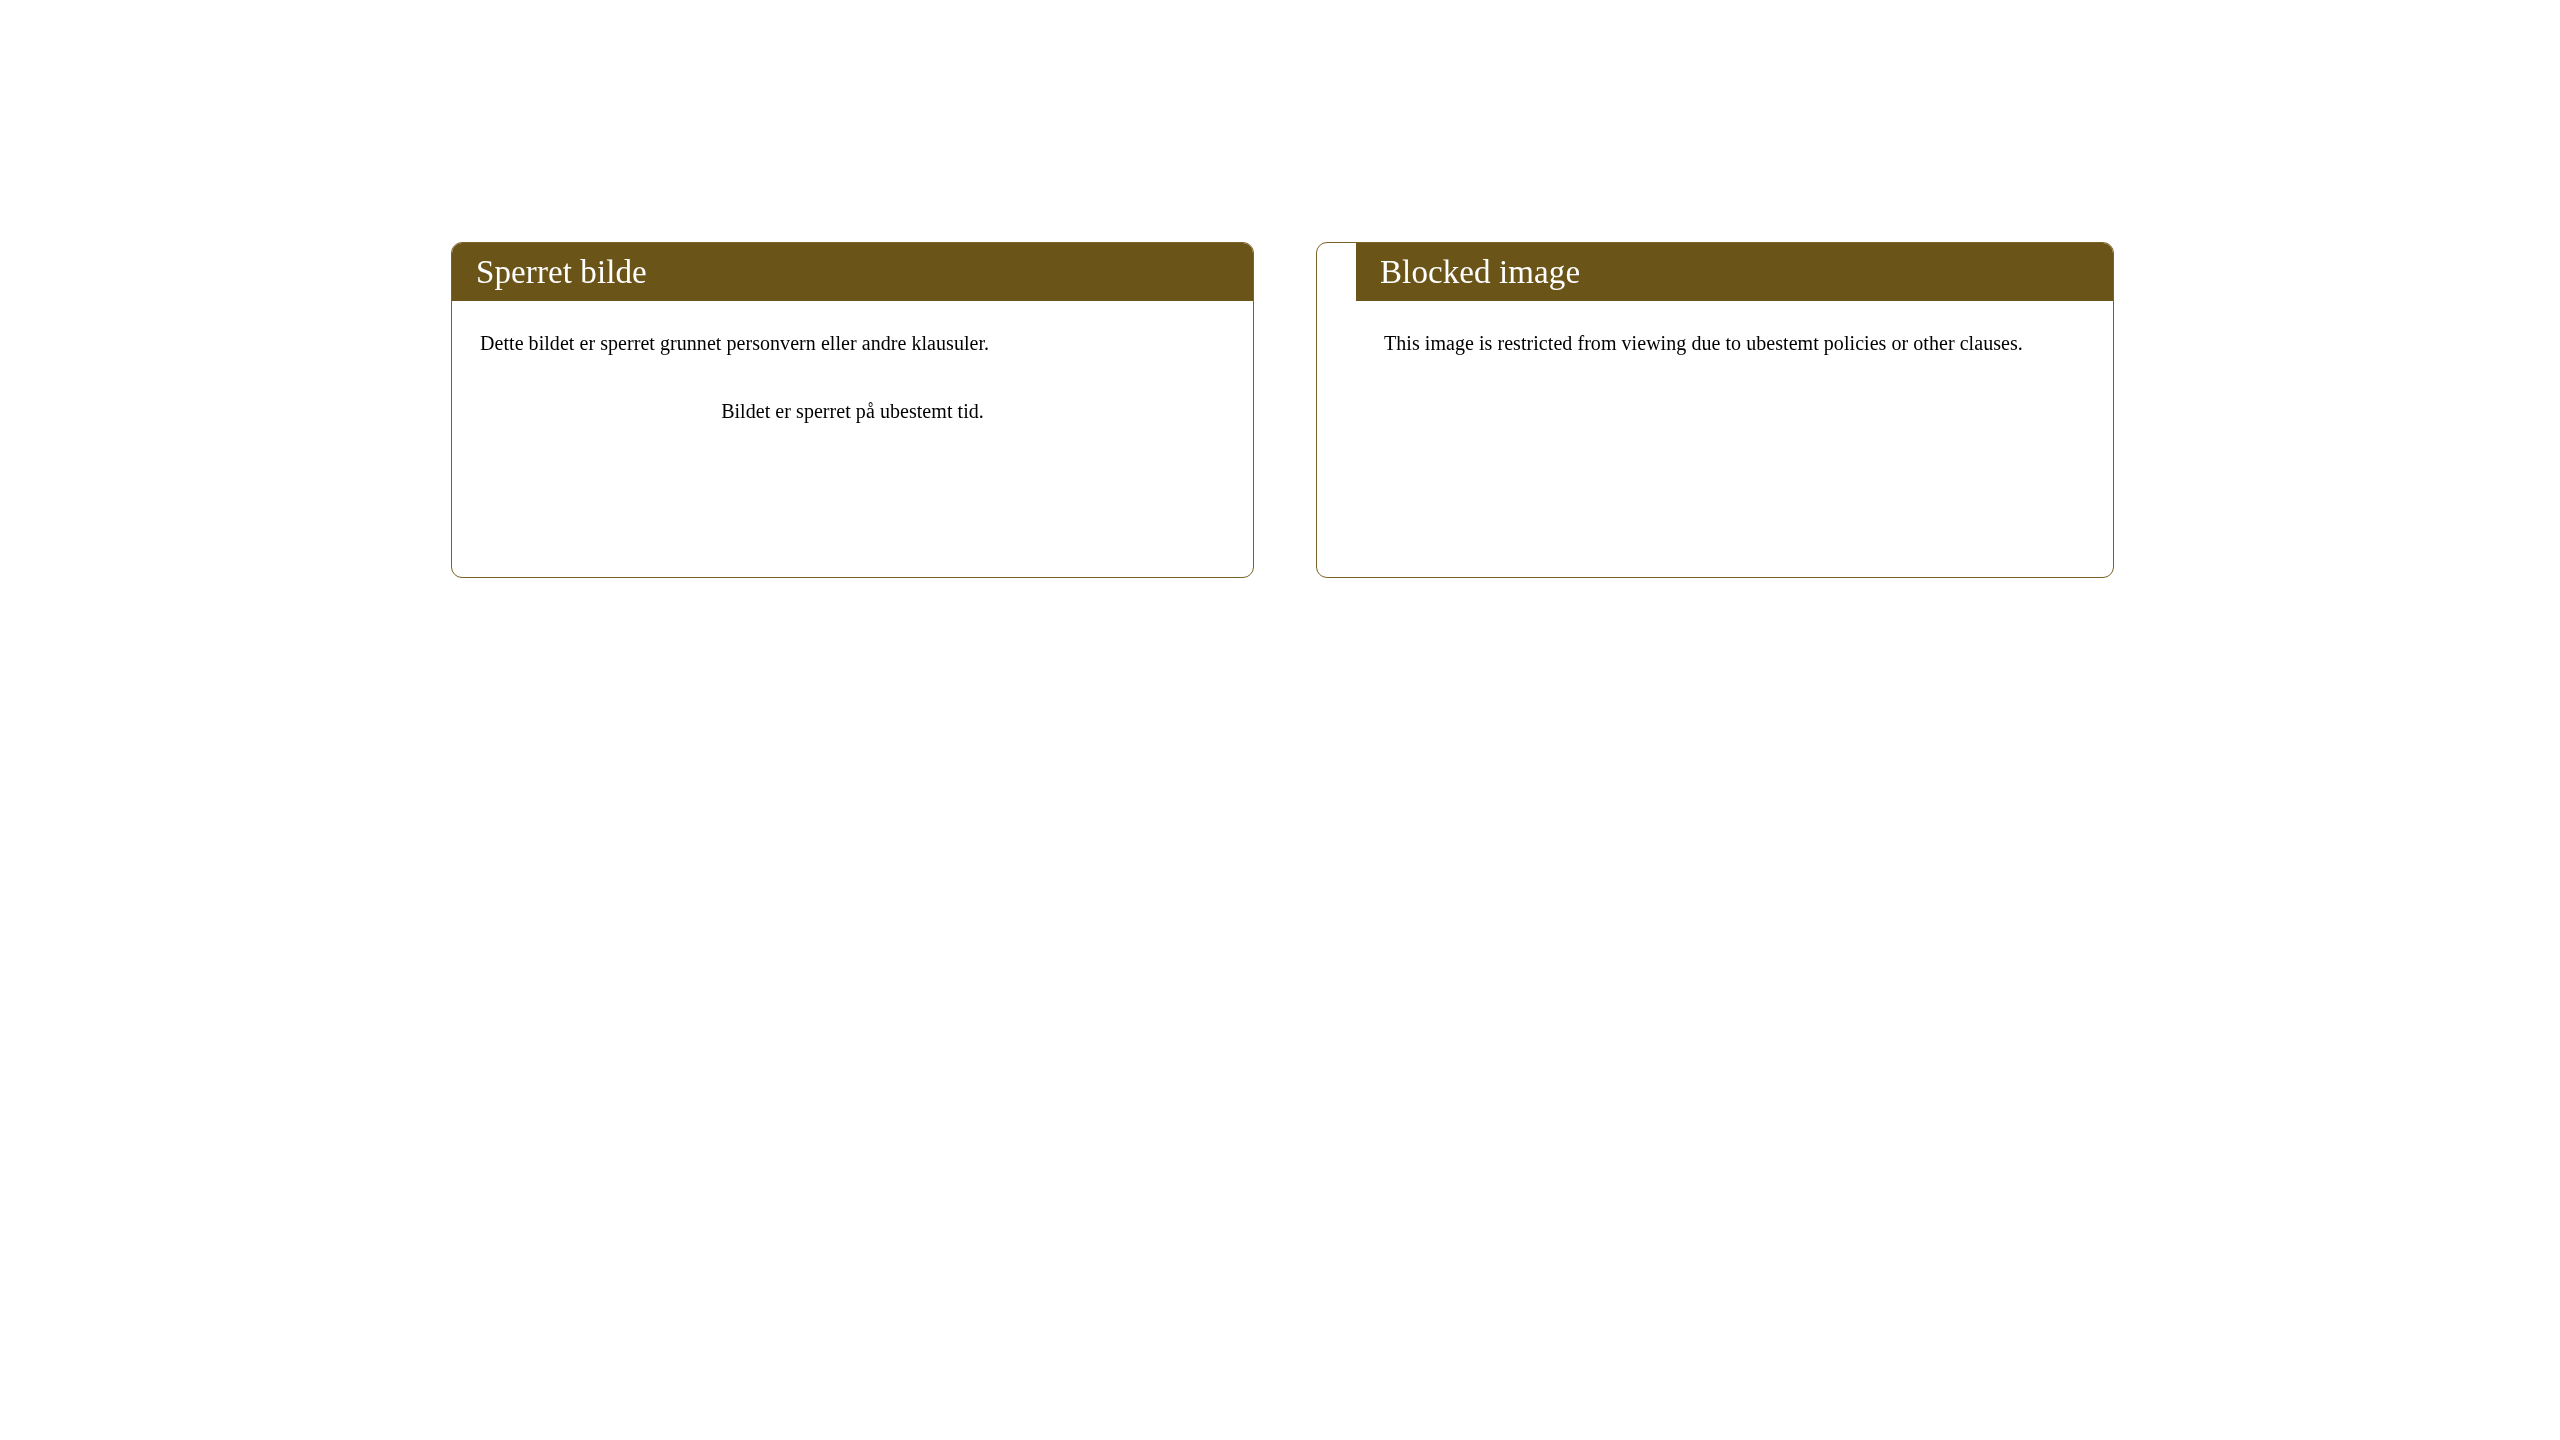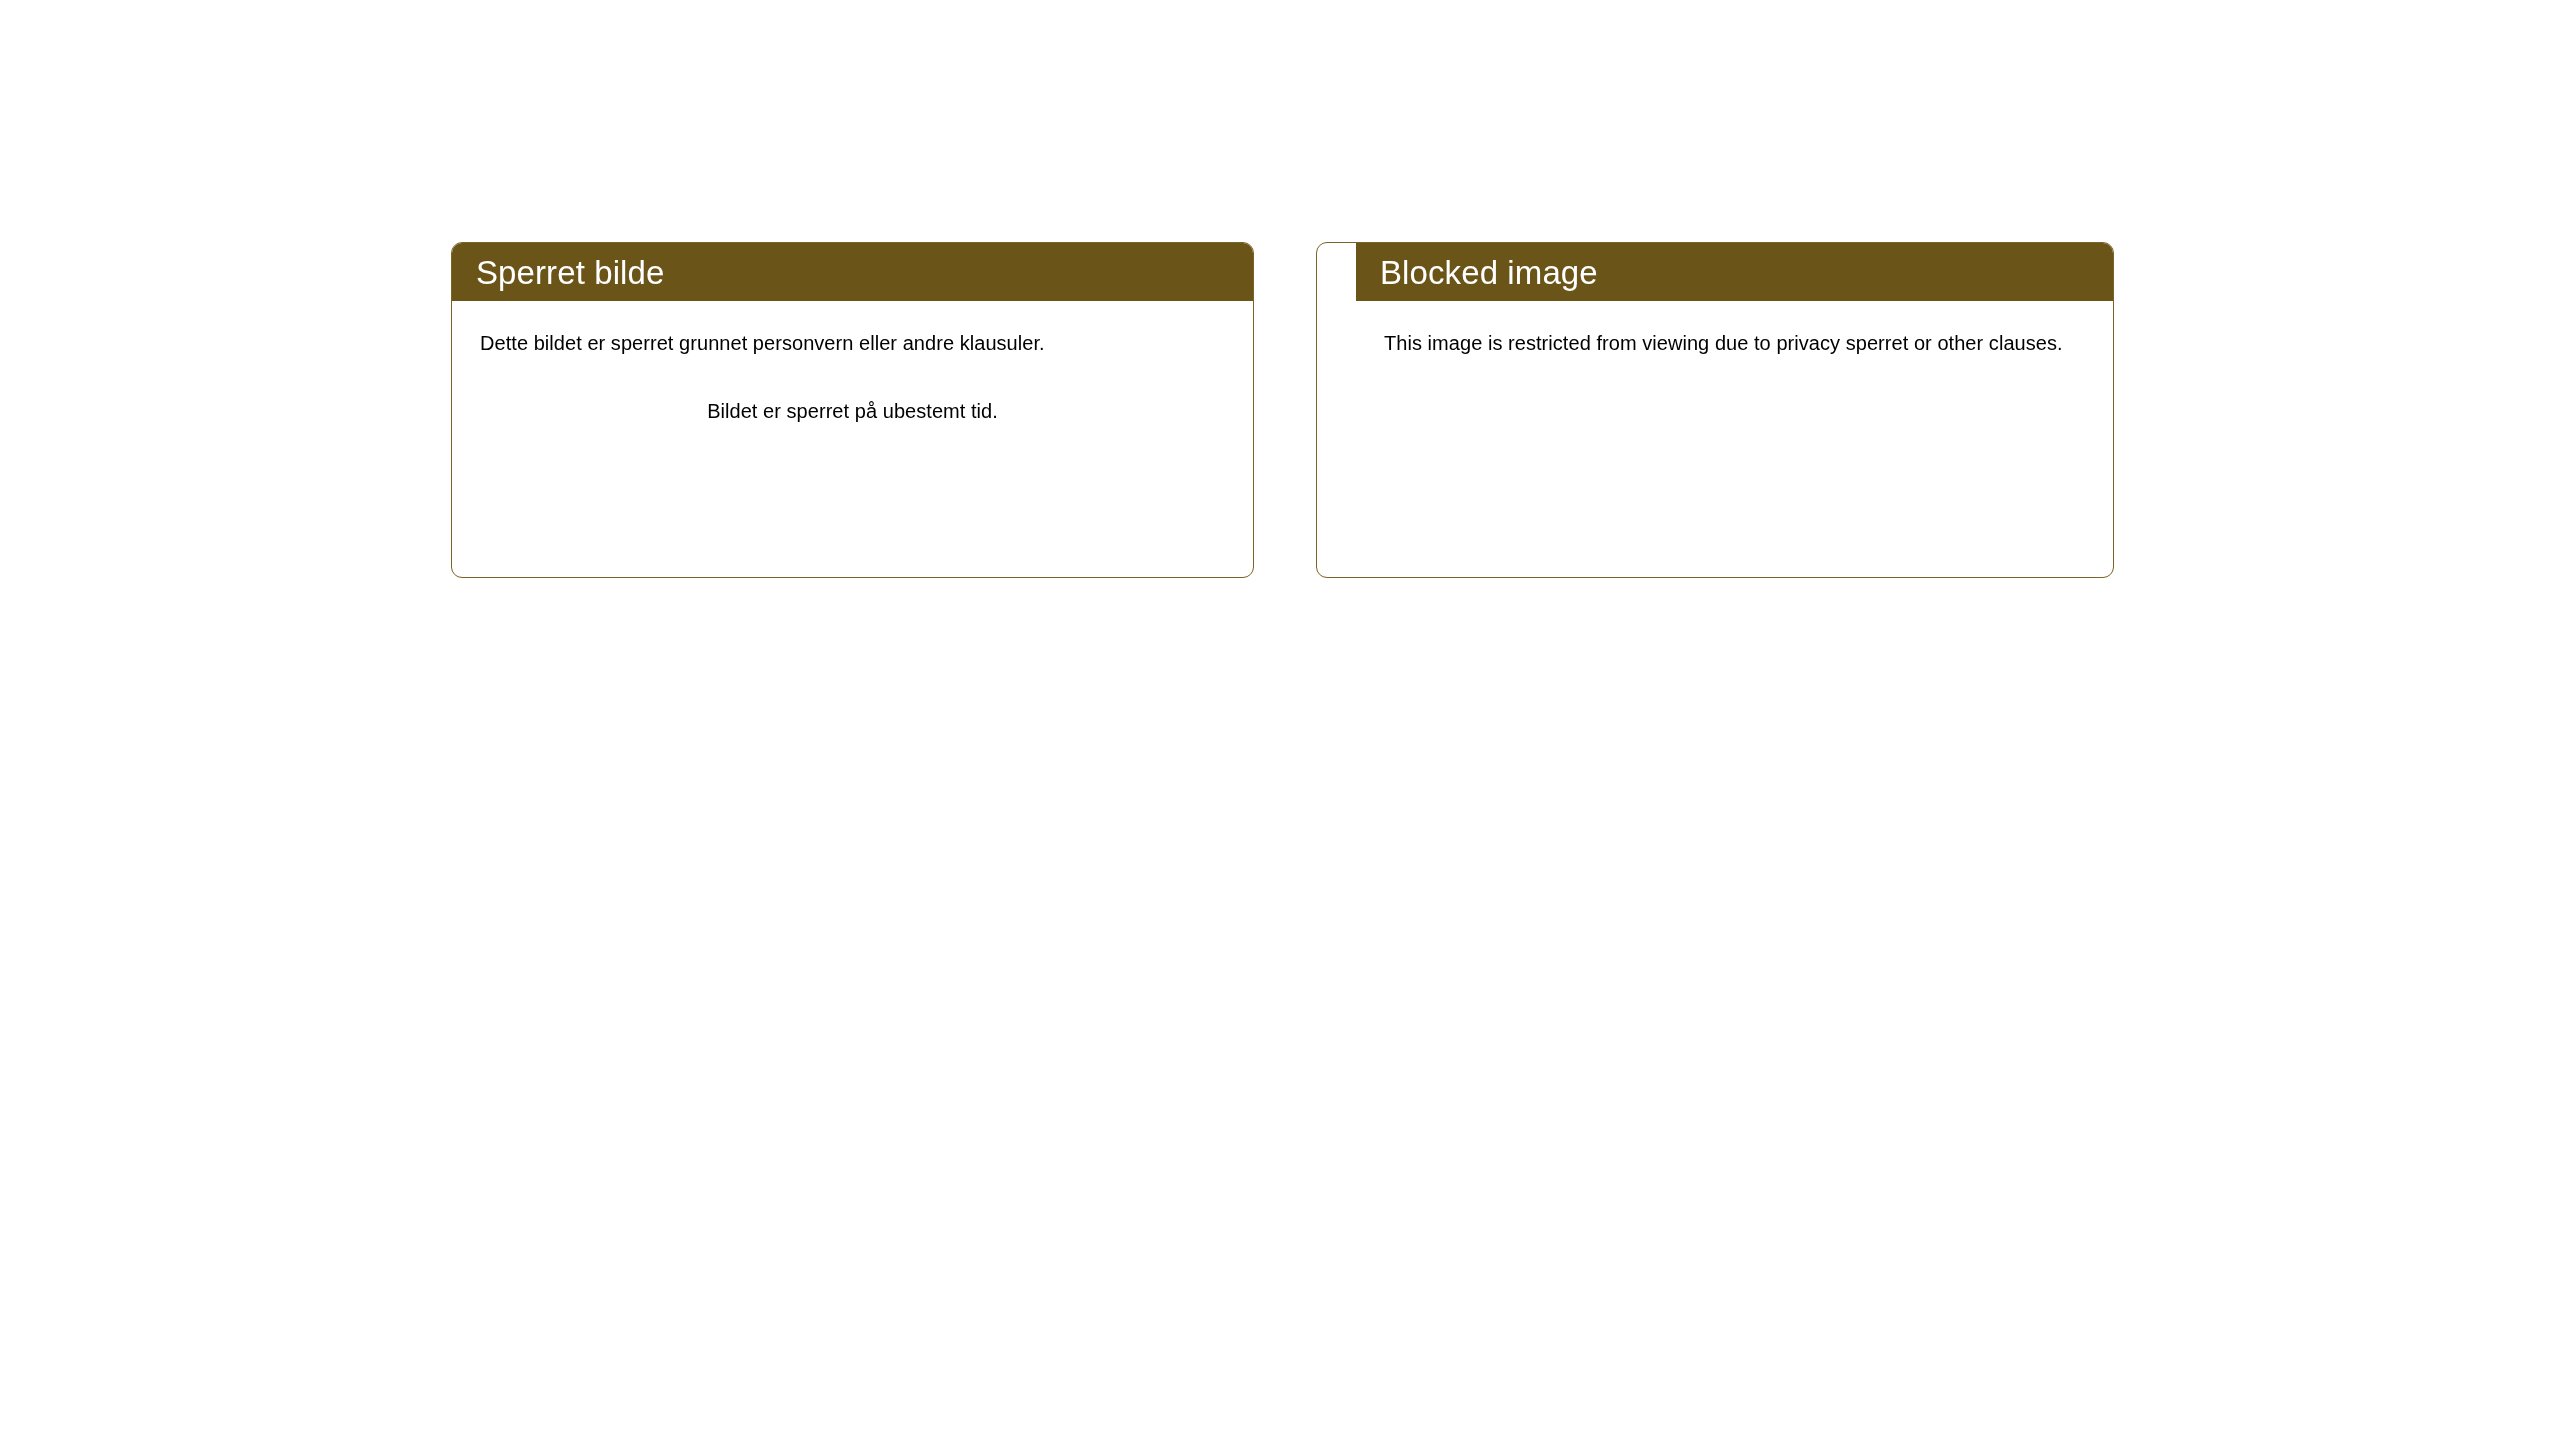--- a/index.html
+++ b/index.html
@@ -13,20 +13,21 @@
     overflow: hidden;
     font-family: "Liberation Sans", sans-serif;
     -webkit-font-smoothing: antialiased;
   }
 
   #stage {
     position: relative;
     width: 2560px;
     height: 1276px;
     background: #ffffff;
+    font-family: Liberation Serif, serif;
   }
 
   .notice-card {
     position: absolute;
     top: 242px;
     height: 336px;
     box-sizing: border-box;
     background: #ffffff;
     border: 1px solid #7a6327;
     border-radius: 11px;
@@ -94,17 +95,17 @@
       <p class="card-paragraph">Dette bildet er sperret grunnet personvern eller andre klausuler.</p>
       <p class="card-paragraph">Bildet er sperret på ubestemt tid.</p>
     </div>
   </section>
 
   <section class="notice-card card-right">
     <div class="card-header">
       <span class="card-header-title">Blocked image</span>
     </div>
     <div class="card-body">
-      <p class="card-paragraph">This image is restricted from viewing due to privacy sperret or other clauses.</p>
+      <p class="card-paragraph">This image is restricted from viewing due to ubestemt policies or other clauses.</p>
     </div>
   </section>
 
 </div>
 
 </body></html>

